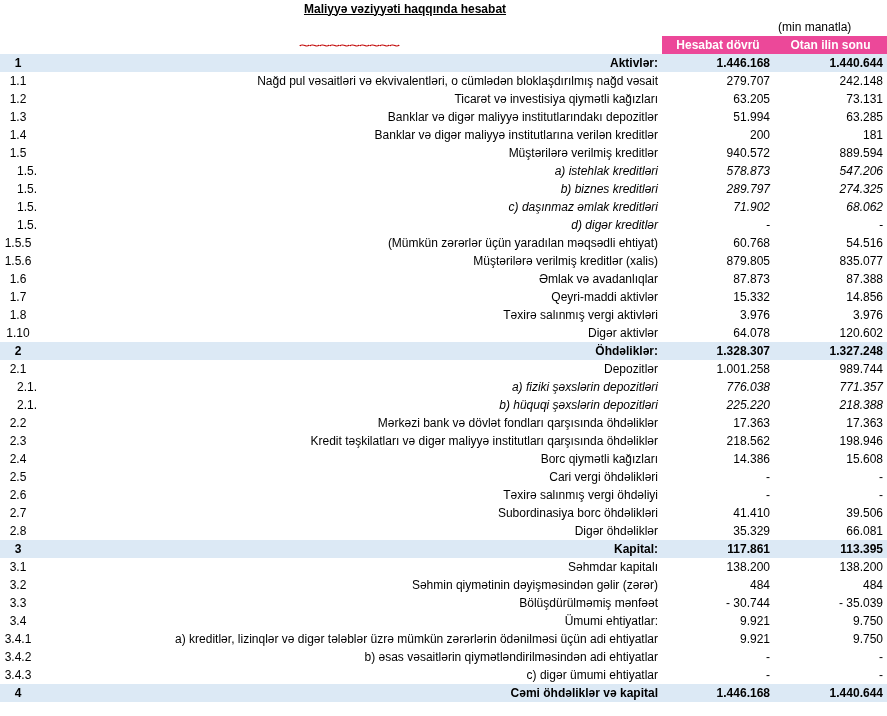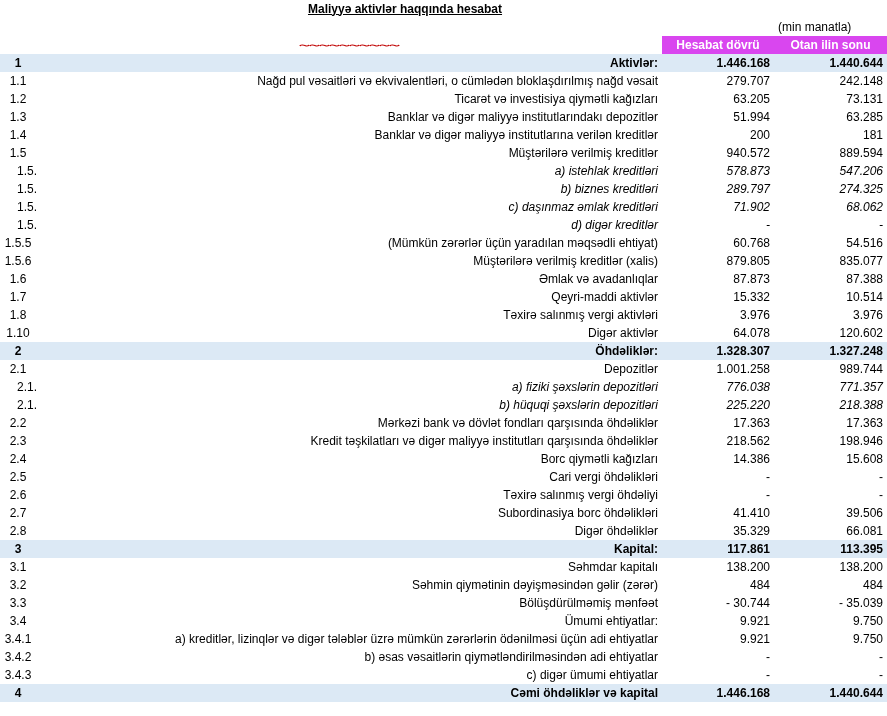--- a/index.html
+++ b/index.html
@@ -53,21 +53,21 @@
   }
   .unit-row td {
     height: 18px;
   }
   .unit-text {
     font-size: 12px;
     padding-right: 6px;
   }
   
   .head-row td {
-    background: #d946ef;
+    background: #ec4899;
     color: #ffffff;
     font-weight: bold;
     text-align: center;
     height: 22px;
     border: 1px solid #ffffff;
     font-size: 12px;
   }
   .head-row td.blank-head {
     background: #ffffff;
     border: none;
@@ -115,21 +115,21 @@
   <table class="report">
     <colgroup>
       <col class="c-num">
       <col class="c-name">
       <col class="c-cur">
       <col class="c-prev">
     </colgroup>
     <tbody>
       <tr class="title-row">
         <td></td>
-        <td class="doc-title" colspan="2">Maliyyə aktivlər haqqında hesabat</td>
+        <td class="doc-title" colspan="2">Maliyyə vəziyyəti haqqında hesabat</td>
         <td></td>
       </tr>
       <tr class="unit-row">
         <td></td>
         <td></td>
         <td></td>
         <td class="unit-text">(min manatla)</td>
       </tr>
       <tr class="head-row">
         <td class="blank-head"></td>
@@ -225,21 +225,21 @@
         <tr class="">
           <td class="idx">1.6</td>
           <td class="lbl">Əmlak və avadanlıqlar</td>
           <td class="val">87.873</td>
           <td class="val">87.388</td>
         </tr>
         <tr class="">
           <td class="idx">1.7</td>
           <td class="lbl">Qeyri-maddi aktivlər</td>
           <td class="val">15.332</td>
-          <td class="val">10.514</td>
+          <td class="val">14.856</td>
         </tr>
         <tr class="">
           <td class="idx">1.8</td>
           <td class="lbl">Təxirə salınmış vergi aktivləri</td>
           <td class="val">3.976</td>
           <td class="val">3.976</td>
         </tr>
         <tr class="">
           <td class="idx">1.10</td>
           <td class="lbl">Digər aktivlər</td>

